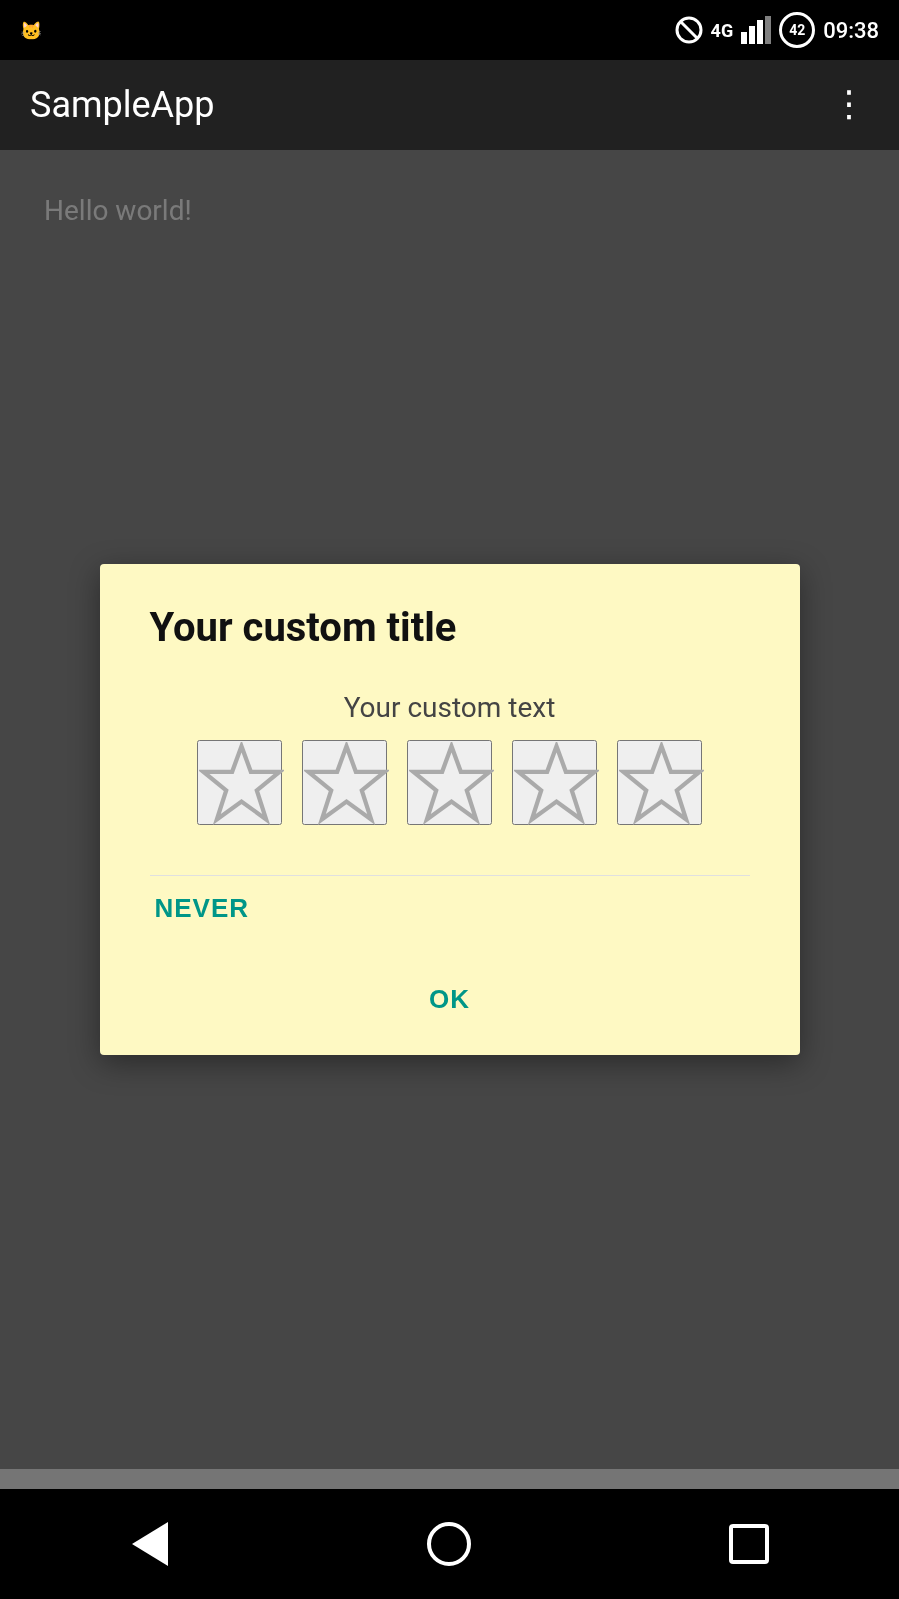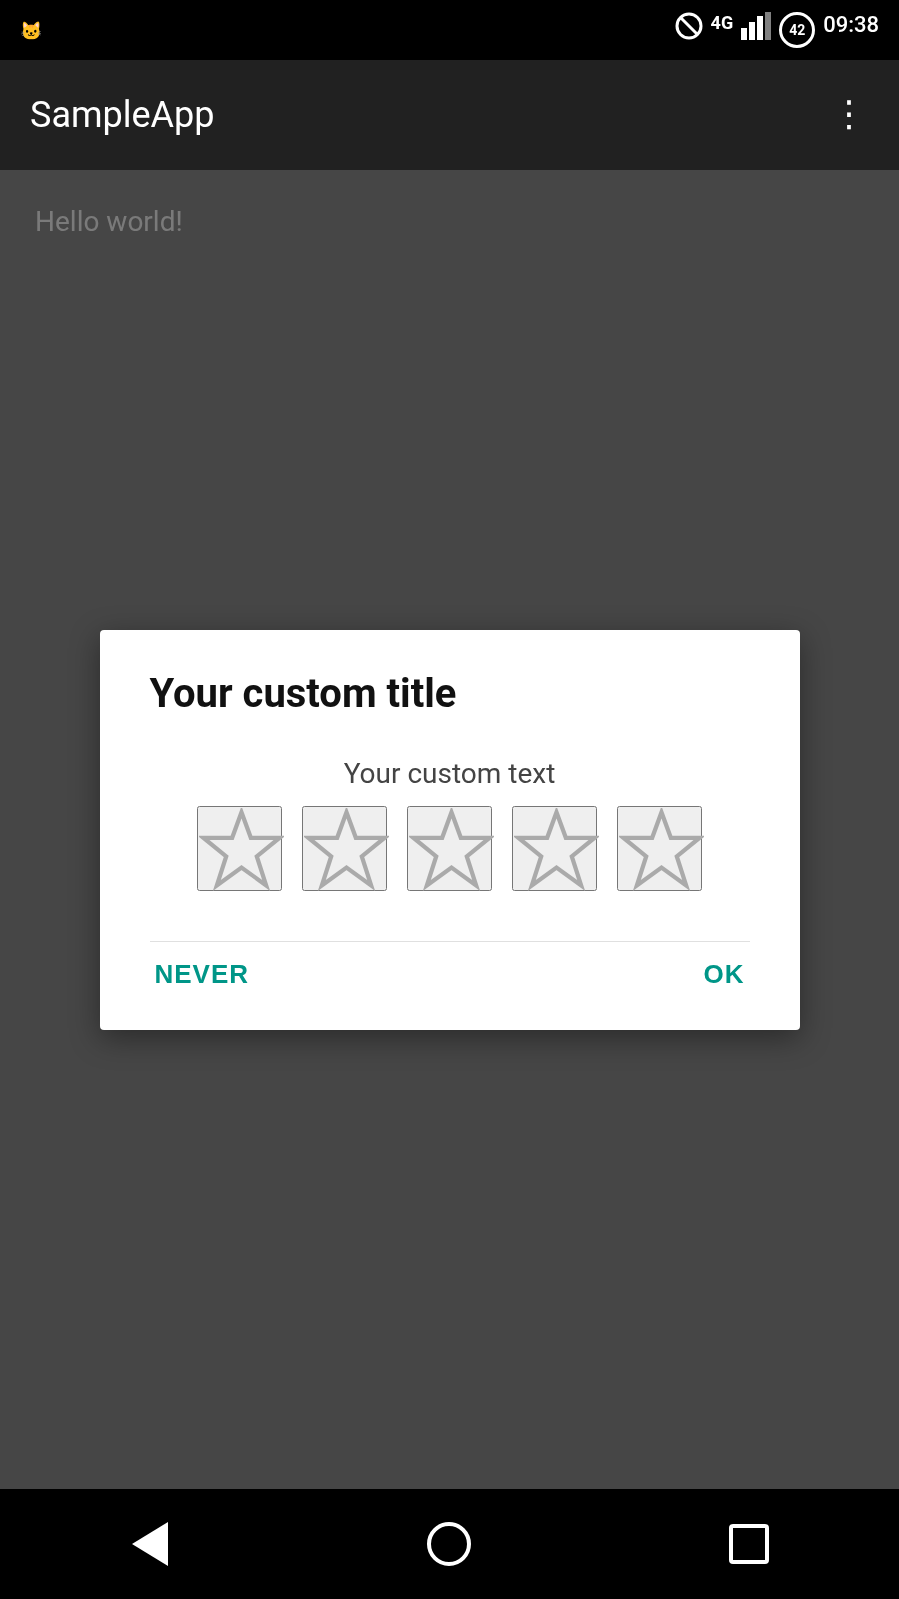--- a/index.html
+++ b/index.html
@@ -36,33 +36,34 @@
       align-items: center;
     }
 
     .status-icon {
       color: white;
       font-size: 18px;
     }
 
     .status-bar-right {
       display: flex;
+      align-items: center;
       gap: 8px;
     }
 
     .status-time {
       color: white;
       font-size: 22px;
       font-weight: 500;
     }
 
     
     .app-bar {
       width: 100%;
-      height: 110px;
+      height: 90px;
       background: #212121;
       display: flex;
       align-items: center;
       justify-content: space-between;
       padding: 0 30px;
     }
 
     .app-title {
       color: white;
       font-size: 36px;
@@ -80,38 +81,38 @@
     .main-content {
       width: 100%;
       height: calc(1599px - 60px - 110px - 110px);
       background: #757575;
       position: relative;
     }
 
     .hello-world {
       color: #cccccc;
       font-size: 28px;
-      padding: 35px;
+      padding: 44px;
     }
 
     
     .dialog-overlay {
       position: absolute;
       top: 0;
       left: 0;
       width: 100%;
       height: 100%;
       background: rgba(0,0,0,0.4);
       display: flex;
       align-items: center;
       justify-content: center;
     }
 
     .dialog {
-      background: #ffffff;
+      background: #fef9c3;
       border-radius: 4px;
       width: 700px;
       padding: 40px 50px 30px 50px;
       box-shadow: 0 8px 30px rgba(0,0,0,0.4);
     }
 
     .dialog-title {
       font-size: 40px;
       font-weight: 700;
       color: #111;
@@ -143,20 +144,21 @@
       height: 85px;
     }
 
     .dialog-buttons {
       display: flex;
       justify-content: flex-end;
       align-items: center;
       gap: 40px;
       border-top: 1px solid #e0e0e0;
       padding-top: 7px;
+      flex-direction: column;
     }
 
     .dialog-btn {
       background: none;
       border: none;
       cursor: pointer;
       font-size: 26px;
       font-weight: 700;
       color: #009688;
       text-transform: uppercase;

